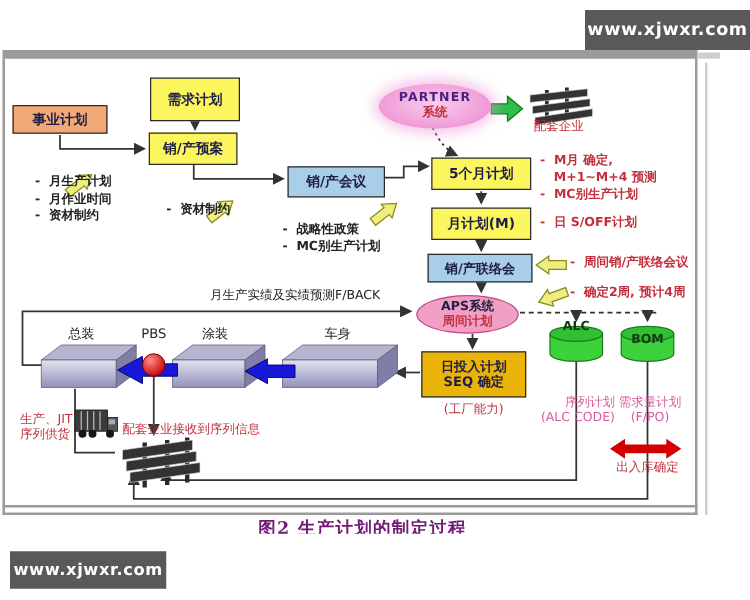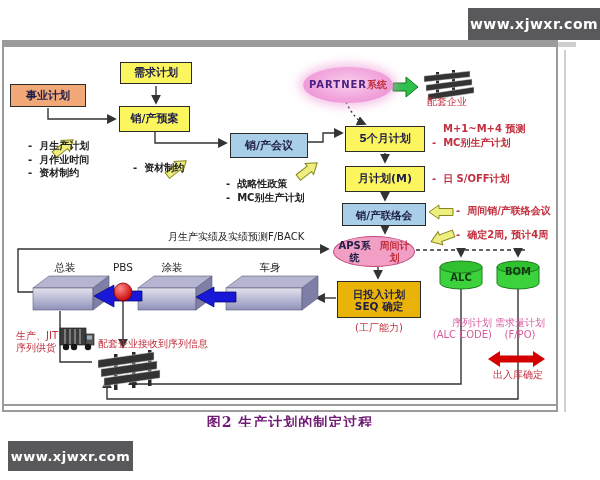--- a/index.html
+++ b/index.html
@@ -11,21 +11,21 @@
       font-weight:bold;font-size:14px;z-index:9;letter-spacing:.5px}
   .frame{position:absolute;background:#9b9b9b;z-index:0}
   .frame-light{position:absolute;background:#cfcfcf;z-index:0}
   .box{position:absolute;display:flex;flex-direction:column;align-items:center;justify-content:center;
        border:1.6px solid #2b2b2b;font-weight:bold;font-size:11px;color:#1e1e46;
        box-sizing:border-box;z-index:3;text-align:center;line-height:12px}
   .yellow{background:#FBF55E}
   .orange{background:#F3A878}
   .blue{background:#A8CEE8}
   .pinkbox{background:#eab308}
-  .ellipse{position:absolute;border-radius:50%;display:flex;flex-direction:row;align-items:center;
+  .ellipse{position:absolute;border-radius:50%;display:flex;flex-direction:column;align-items:center;
            justify-content:center;text-align:center;box-sizing:border-box;z-index:3;line-height:12px}
   .partner{background:radial-gradient(ellipse at 50% 45%,#f9cdeb 0%,#ef9ad8 70%,#e98bd0 100%);
            box-shadow:0 0 10px 4px rgba(238,150,214,.55)}
   .aps{background:#F29FC5;border:1.2px solid #c2487e}
   .lbl{position:absolute;font-weight:normal;white-space:nowrap;z-index:4;line-height:12px}
   .red{color:#C2303E}
   .pinktext{color:#D75A9E}
   .blk{color:#222}
   .bullets{position:absolute;font-size:10px;font-weight:bold;line-height:13.5px;white-space:nowrap;z-index:4}
   .b::before{content:"-  ";white-space:pre}
@@ -160,21 +160,21 @@
   </g>
 </svg>
 
 <div class="wm" style="left:468px;top:8px;width:132px;height:32px">
   <span>www.xjwxr.com</span>
 </div>
 <div class="wm" style="left:8px;top:441px;width:125px;height:30px;font-size:13px">
   <span>www.xjwxr.com</span>
 </div>
 
-<div class="box yellow" style="left:120px;top:62px;width:72px;height:22px">
+<div class="box yellow" style="left:120px;top:62px;width:72px;height:35px">
   <span>需求计划</span>
 </div>
 <div class="box orange" style="left:10px;top:84px;width:76px;height:23px">
   <span>事业计划</span>
 </div>
 <div class="box yellow" style="left:119px;top:106px;width:71px;height:26px">
   <span>销/产预案</span>
 </div>
 <div class="box blue" style="left:230px;top:133px;width:78px;height:25px">
   <span>销/产会议</span>
@@ -198,21 +198,21 @@
 
 <div class="ellipse partner" style="left:303px;top:67px;width:90px;height:36px">
   <span style="font-weight:bold;font-size:10px;color:#4a2080;letter-spacing:1px">PARTNER</span>
   <span style="font-weight:bold;font-size:10px;color:#C2303E">系统</span>
 </div>
 <div class="ellipse aps" style="left:333px;top:236px;width:82px;height:31px">
   <span style="font-weight:bold;font-size:10px;color:#1e1e46">APS系统</span>
   <span style="font-weight:bold;font-size:10px;color:#C2303E">周间计划</span>
 </div>
 
-<div class="cyl-lbl" style="left:440px;top:272px;width:42px">
+<div class="cyl-lbl" style="left:440px;top:256px;width:42px">
   <span>ALC</span>
 </div>
 <div class="cyl-lbl" style="left:497px;top:266px;width:42px">
   <span>BOM</span>
 </div>
 <div class="lbl pinktext" style="left:430px;top:317px;width:62px;text-align:right;font-size:10px">
   <div>序列计划</div>
   <div>(ALC CODE)</div>
 </div>
 <div class="lbl pinktext" style="left:489px;top:317px;width:62px;text-align:center;font-size:10px">
@@ -256,20 +256,21 @@
   <div class="b">资材制约</div>
 </div>
 <div class="bullets blk" style="left:133px;top:161px">
   <div class="b">资材制约</div>
 </div>
 <div class="bullets blk" style="left:226px;top:177px">
   <div class="b">战略性政策</div>
   <div class="b">MC别生产计划</div>
 </div>
 <div class="bullets red" style="left:432px;top:122px">
+  <div class="b">M月 确定,</div>
   <div class="cont">M+1~M+4 预测</div>
   <div class="b">MC别生产计划</div>
 </div>
 <div class="bullets red" style="left:432px;top:172px">
   <div class="b">日 S/OFF计划</div>
 </div>
 <div class="bullets red" style="left:456px;top:204px">
   <div class="b">周间销/产联络会议</div>
 </div>
 <div class="bullets red" style="left:456px;top:228px">

